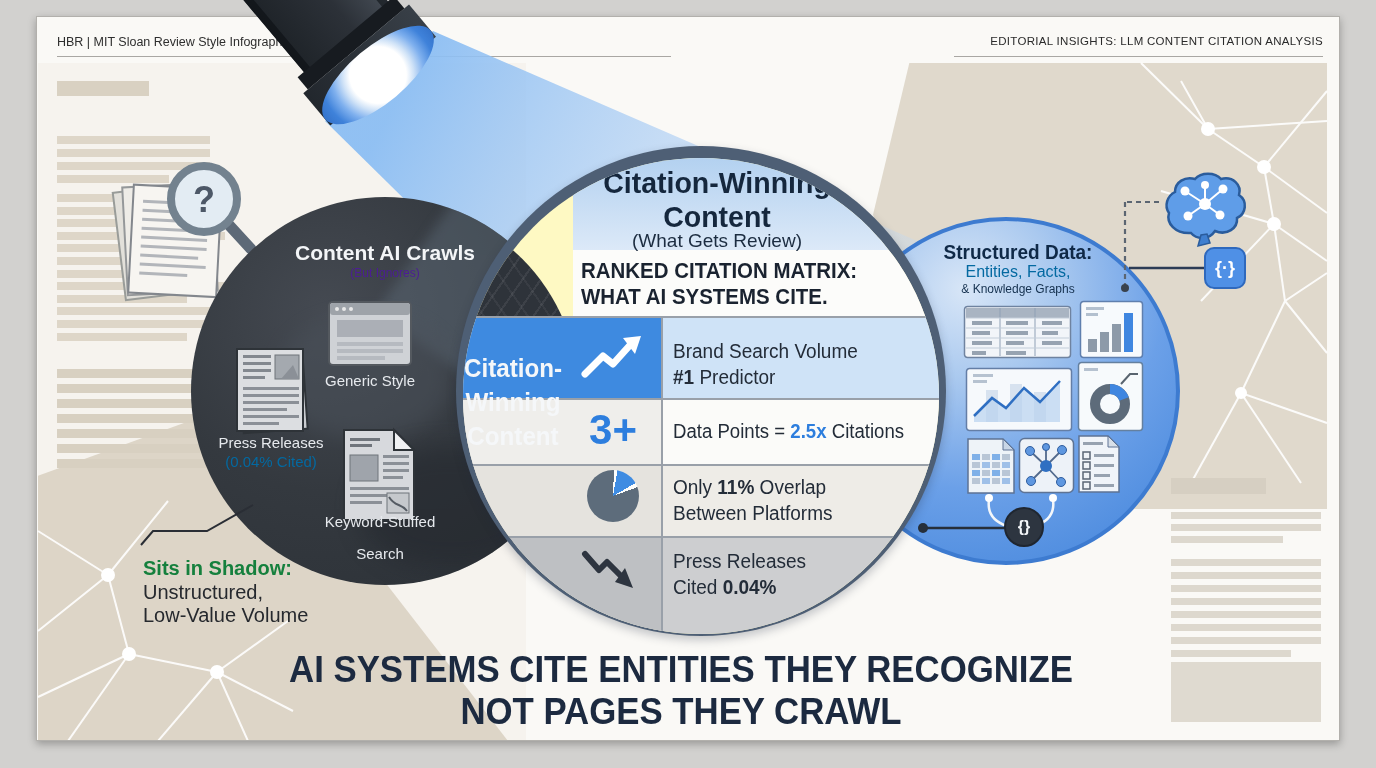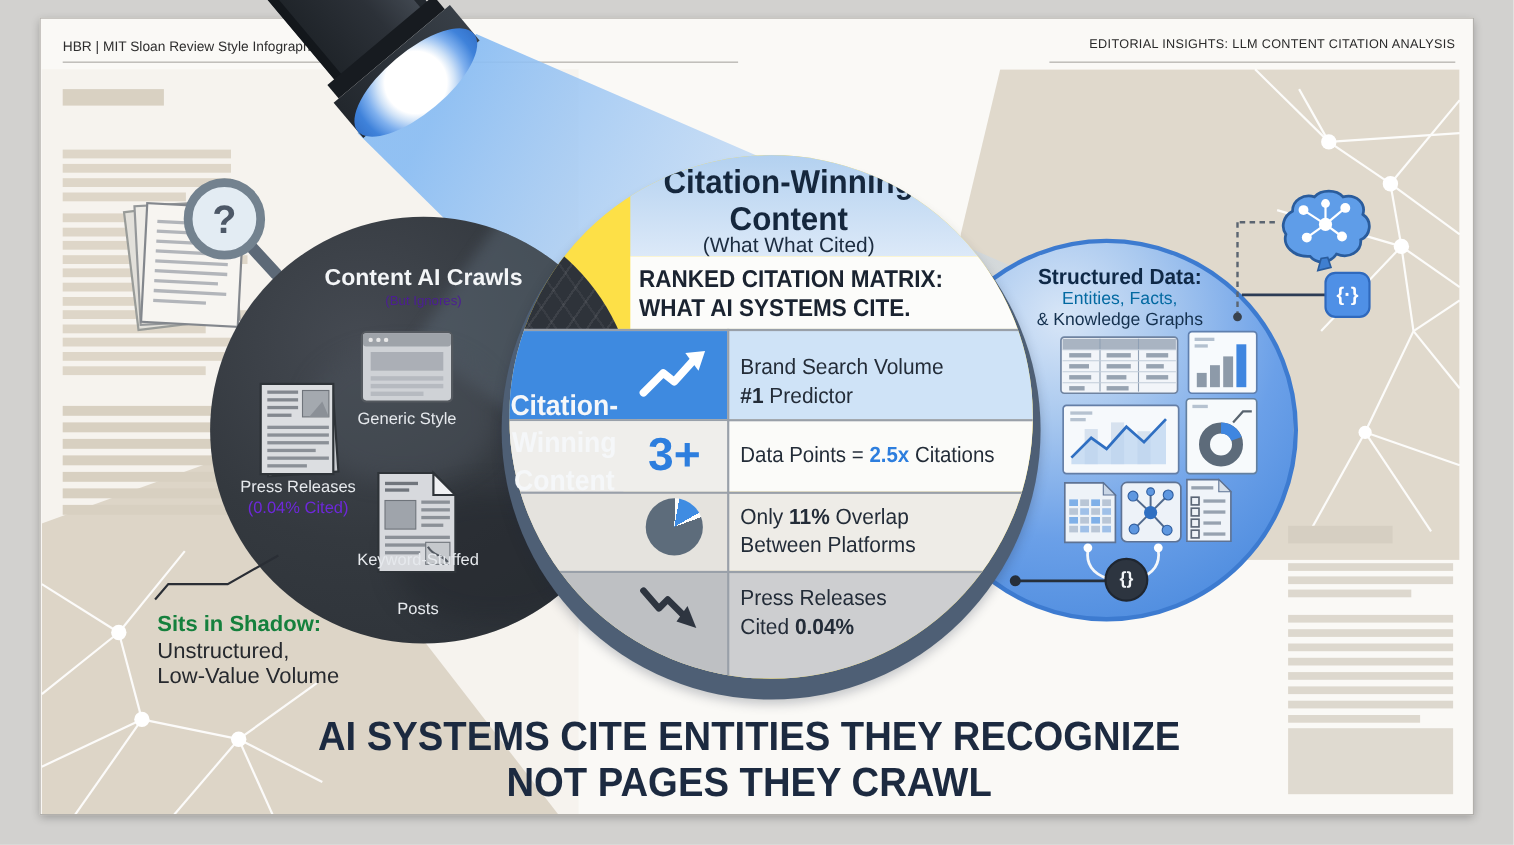--- a/index.html
+++ b/index.html
@@ -189,47 +189,47 @@
     <g fill="#8b9097">
           <rect x="8" y="42" width="56" height="3"></rect>
           <rect x="8" y="49" width="56" height="3"></rect>
           <rect x="8" y="56" width="56" height="3"></rect>
           <rect x="8" y="63" width="44" height="3"></rect>
           <rect x="8" y="70" width="56" height="3"></rect>
           <rect x="8" y="77" width="36" height="3"></rect>
         </g>
   </svg>
   <span class="txt ctr" style="left:270px;top:433px;font-size:15px;color:#e6e9ed">Press Releases</span>
-  <span class="txt ctr" style="left:270px;top:452px;font-size:15px;color:#6d28d9">(0.04% Cited)</span>
+  <span class="txt ctr" style="left:270px;top:452px;font-size:15px;color:#0369a1">(0.04% Cited)</span>
 
   <svg style="left:342px;top:428px" width="72" height="92" viewBox="0 0 72 92">
     <path d="M1,1 H51 L71,21 V91 H1 Z" fill="#d7d9dd" stroke="#2e3338" stroke-width="2"></path>
     <path d="M51,1 V21 H71 Z" fill="#f0f1f3" stroke="#2e3338" stroke-width="2"></path>
     <rect x="7" y="9" width="30" height="3" fill="#70757c"></rect>
         <rect x="7" y="15" width="22" height="3" fill="#70757c"></rect>
     <rect x="7" y="26" width="28" height="26" fill="#9fa4ab" stroke="#6f747b"></rect>
     <g fill="#8b9097">
           <rect x="40" y="26" width="26" height="3"></rect>
           <rect x="40" y="33" width="26" height="3"></rect>
           <rect x="40" y="40" width="26" height="3"></rect>
           <rect x="40" y="47" width="20" height="3"></rect>
           <rect x="7" y="58" width="59" height="3"></rect>
           <rect x="7" y="65" width="59" height="3"></rect>
           <rect x="7" y="72" width="32" height="3"></rect>
         </g>
     <rect x="44" y="64" width="22" height="20" fill="#c5c8cc" stroke="#6f747b"></rect>
     <path d="M46,68 C52,78 58,74 64,82" stroke="#555b63" stroke-width="2" fill="none"></path>
   </svg>
-  <span class="txt ctr" style="left:379px;top:500px;font-size:15px;color:#e6e9ed">Keyword-Stuffed</span>
-  <span class="txt ctr" style="left:379px;top:544px;font-size:15px;color:#e6e9ed">Posts</span>
+  <span class="txt ctr" style="left:379px;top:512px;font-size:15px;color:#e6e9ed">Keyword-Stuffed</span>
+  <span class="txt ctr" style="left:379px;top:544px;font-size:15px;color:#e6e9ed">Search</span>
 
   <div class="abs" style="left:831px;top:216px;width:348px;height:348px;border-radius:50%;border:4px solid #3d7bd0;background:radial-gradient(circle at 38% 20%, #d8e6f7 0%, #aac9ef 26%, #6ba0e8 58%, #3f82da 100%)"></div>
   <span class="txt ctr" style="left:1017px;top:240px;font-size:20px;font-weight:800;color:#0f2947;transform:translateX(-50%) scaleX(.95)">Structured Data:</span>
   <span class="txt ctr" style="left:1017px;top:262px;font-size:16px;color:#0369a1">Entities, Facts,</span>
-  <span class="txt ctr" style="left:1017px;top:281px;font-size:16px;color:#14304e">&amp; Knowledge Graphs</span>
+  <span class="txt ctr" style="left:1017px;top:281px;font-size:12px;color:#14304e">&amp; Knowledge Graphs</span>
 
   <svg style="left:963px;top:305px" width="107" height="52" viewBox="0 0 107 52">
     <rect x=".5" y=".5" width="106" height="51" rx="3" fill="#f2f5f9" stroke="#6f83a0" stroke-width="1.5"></rect>
     <rect x="2" y="2" width="103" height="10" fill="#a9b4c2"></rect>
     <g stroke="#8fa0b5">
           <line x1="36" y1="2" x2="36" y2="50"></line>
           <line x1="71" y1="2" x2="71" y2="50"></line>
         </g>
     <g stroke="#c2cdd9">
           <line x1="2" y1="12" x2="105" y2="12"></line>
@@ -372,27 +372,27 @@
           <circle cx="62" cy="18" r="4.5"></circle>
           <circle cx="27" cy="45" r="4.5"></circle>
           <circle cx="59" cy="44" r="4.5"></circle>
           <circle cx="44" cy="14" r="4"></circle>
           <circle cx="44" cy="33" r="6"></circle>
         </g>
   </svg>
   <div class="abs" style="left:1203px;top:246px;width:42px;height:42px;border-radius:10px;background:#4f90e6;border:2px solid #2f69bd;color:#ffffff;font-size:18px;font-weight:700;text-align:center;line-height:38px">{·}</div>
 
   <div class="abs" style="left:455px;top:145px;width:490px;height:490px;border-radius:50%;background:#4e5f75;box-shadow:0 4px 10px rgba(30,40,60,.25)"></div>
-  <div class="abs" style="left:462px;top:140px;width:476px;height:476px;border-radius:50%;background:#fde047;overflow:hidden">
+  <div class="abs" style="left:462px;top:157px;width:476px;height:476px;border-radius:50%;background:#fef9c3;overflow:hidden">
     <div class="abs" style="left:-272px;top:44px;width:388px;height:388px;border-radius:50%;background:repeating-linear-gradient(125deg, rgba(255,255,255,.07) 0 2px, transparent 2px 15px), repeating-linear-gradient(55deg, rgba(255,255,255,.05) 0 2px, transparent 2px 18px), #2e333a"></div>
     <div class="abs" style="left:110px;top:0;width:366px;height:92px;background:linear-gradient(180deg,#b3d1f0,#dce9f8)"></div>
     <div class="abs" style="left:110px;top:92px;width:366px;height:66px;background:#fcfcfa"></div>
     <span class="txt ctr" style="left:254px;top:8px;font-size:30px;font-weight:800;color:#15273d;transform:translateX(-50%) scaleX(.95)">Citation-Winning</span>
     <span class="txt ctr" style="left:254px;top:42px;font-size:30px;font-weight:800;color:#15273d;transform:translateX(-50%) scaleX(.95)">Content</span>
-    <span class="txt ctr" style="left:254px;top:72px;font-size:19px;color:#1c2c40">(What What Cited)</span>
+    <span class="txt ctr" style="left:254px;top:72px;font-size:19px;color:#1c2c40">(What Gets Review)</span>
     <span class="txt" style="left:118px;top:100px;font-size:22px;font-weight:800;color:#1a2330;transform-origin:left center;transform:scaleX(.93)">RANKED CITATION MATRIX:</span>
     <span class="txt" style="left:118px;top:126px;font-size:22px;font-weight:800;color:#1a2330;transform-origin:left center;transform:scaleX(.93)">WHAT AI SYSTEMS CITE.</span>
 
     <div class="abs" style="left:0;top:158px;width:476px;height:82px;background:#cfe3f7;border-top:2px solid #99a0a9"></div>
     <div class="abs" style="left:0;top:160px;width:198px;height:80px;background:#3e8ae0"></div>
     <div class="abs" style="left:0;top:240px;width:476px;height:66px;background:#fbfbf9;border-top:2px solid #99a0a9"></div>
     <div class="abs" style="left:0;top:242px;width:198px;height:64px;background:#efeeeb"></div>
     <div class="abs" style="left:0;top:306px;width:476px;height:72px;background:#eeece7;border-top:2px solid #99a0a9"></div>
     <div class="abs" style="left:0;top:308px;width:198px;height:70px;background:#e5e3de"></div>
     <div class="abs" style="left:0;top:378px;width:476px;height:98px;background:#cdced0;border-top:2px solid #99a0a9"></div>

